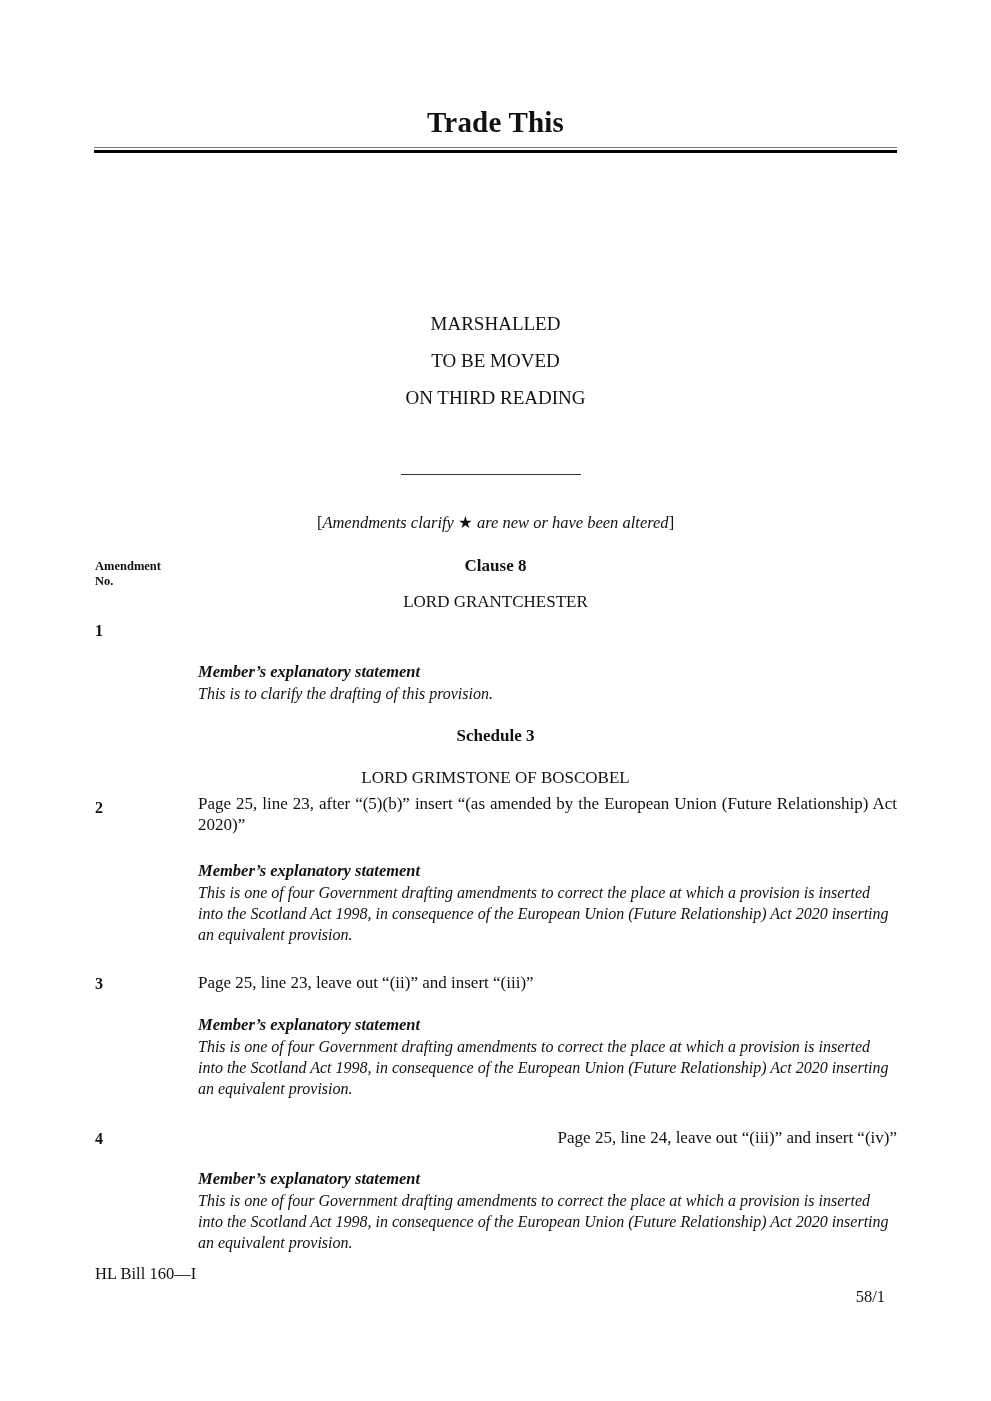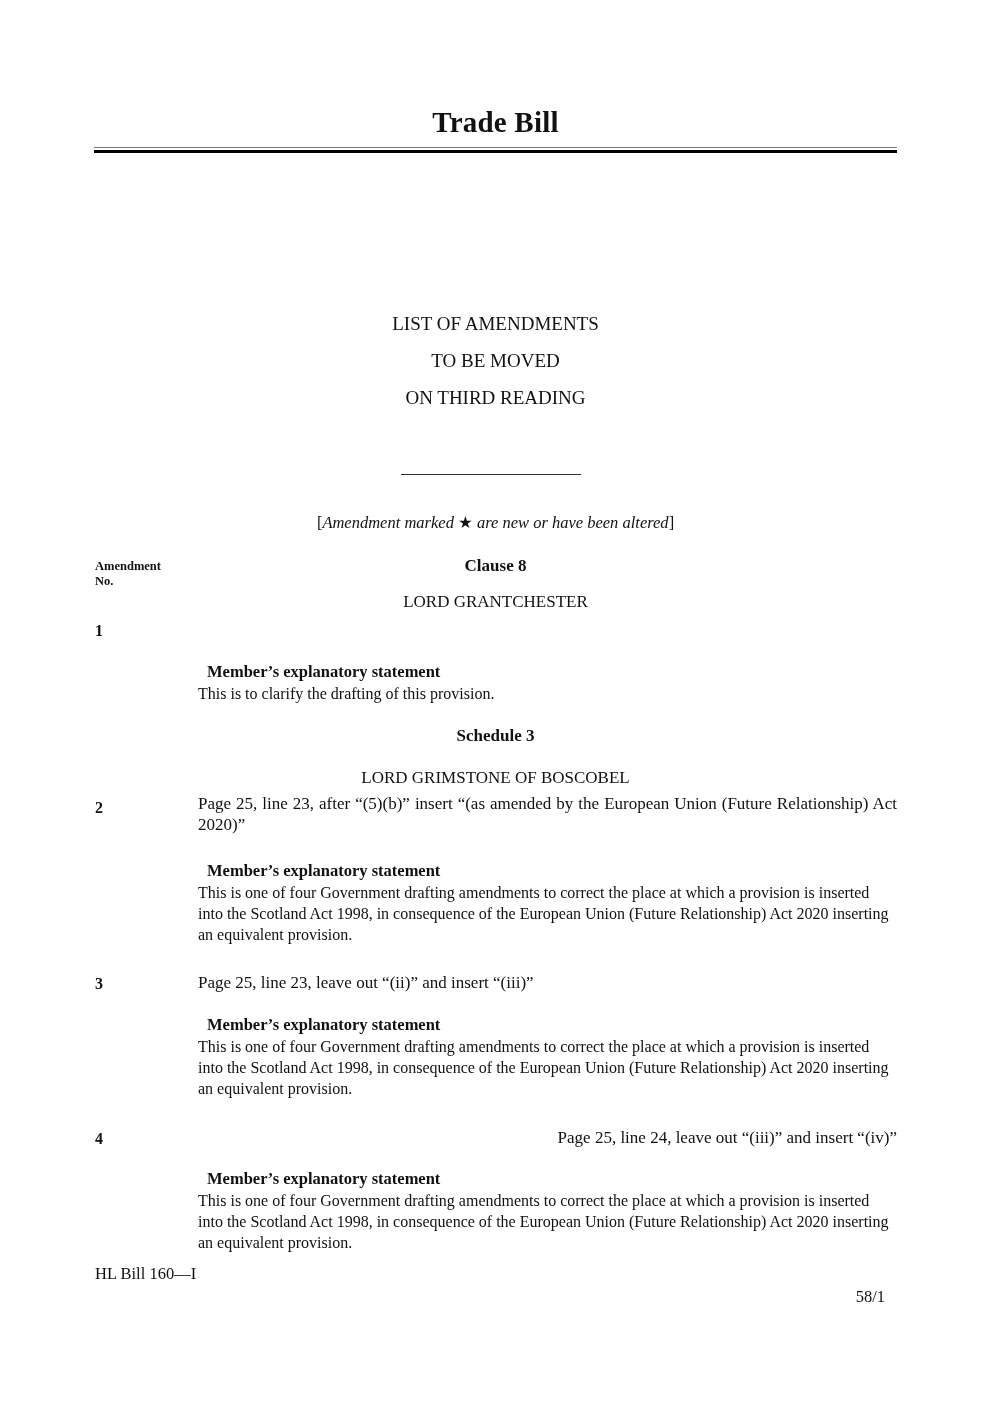--- a/index.html
+++ b/index.html
@@ -10,43 +10,43 @@
   .rule-thick { position: absolute; left: 94px; width: 803px; top: 150px; height: 3px; background: #000; }
   .marshalled { position: absolute; left: 94px; width: 803px; top: 305px; text-align: center; font-size: 19px; line-height: 37px; }
   .short-rule { position: absolute; left: 401px; width: 180px; top: 474px; height: 1px; background: #333; }
   .notice { position: absolute; left: 94px; width: 803px; top: 513px; text-align: center; font-size: 16.5px; }
   .notice i { font-style: italic; }
   .amend-no-label { position: absolute; left: 95px; top: 559px; font-size: 12.5px; font-weight: bold; line-height: 15px; }
   .heading { position: absolute; left: 94px; width: 803px; text-align: center; font-weight: bold; font-size: 17px; }
   .member { position: absolute; left: 94px; width: 803px; text-align: center; font-size: 17px; }
   .num { position: absolute; left: 95px; font-weight: bold; font-size: 16px; }
   .text { position: absolute; left: 198px; width: 699px; font-size: 17px; line-height: 21px; text-align: justify; }
-  .stmt-title { position: absolute; left: 198px; font-weight: bold; font-size: 16.5px; margin-left: 9px; }
-  .stmt-body { position: absolute; left: 198px; width: 700px; font-size: 16px; line-height: 21px; }
+  .stmt-title { position: absolute; left: 198px; font-weight: bold; font-style: italic; font-size: 16.5px; }
+  .stmt-body { position: absolute; left: 198px; width: 700px; font-style: italic; font-size: 16px; line-height: 21px; }
   .footer-left { position: absolute; left: 95px; top: 1264px; font-size: 16.5px; }
   .footer-right { position: absolute; right: 106px; top: 1264px; font-size: 16.5px; margin-top: 23px; }
 </style>
 </head>
 <body>
 
 <div class="page">
 
-  <div class="title">Trade Bill</div>
+  <div class="title">Trade This</div>
   <div class="rule-thin"></div>
   <div class="rule-thick"></div>
 
   <div class="marshalled">
-    <div>LIST OF AMENDMENTS</div>
+    <div>MARSHALLED</div>
     <div>TO BE MOVED</div>
     <div>ON THIRD READING</div>
   </div>
 
   <div class="short-rule"></div>
 
-  <div class="notice"><span>[</span><i>Amendment marked </i><span>★</span><i> are new or have been altered</i><span>]</span></div>
+  <div class="notice"><span>[</span><i>Amendments clarify </i><span>★</span><i> are new or have been altered</i><span>]</span></div>
 
   <div class="amend-no-label">
     <div>Amendment</div>
     <div>No.</div>
   </div>
 
   <div class="heading" style="top:556px;">Clause 8</div>
   <div class="member" style="top:592px;">LORD GRANTCHESTER</div>
 
   <div class="num" style="top:622px;">1</div>

